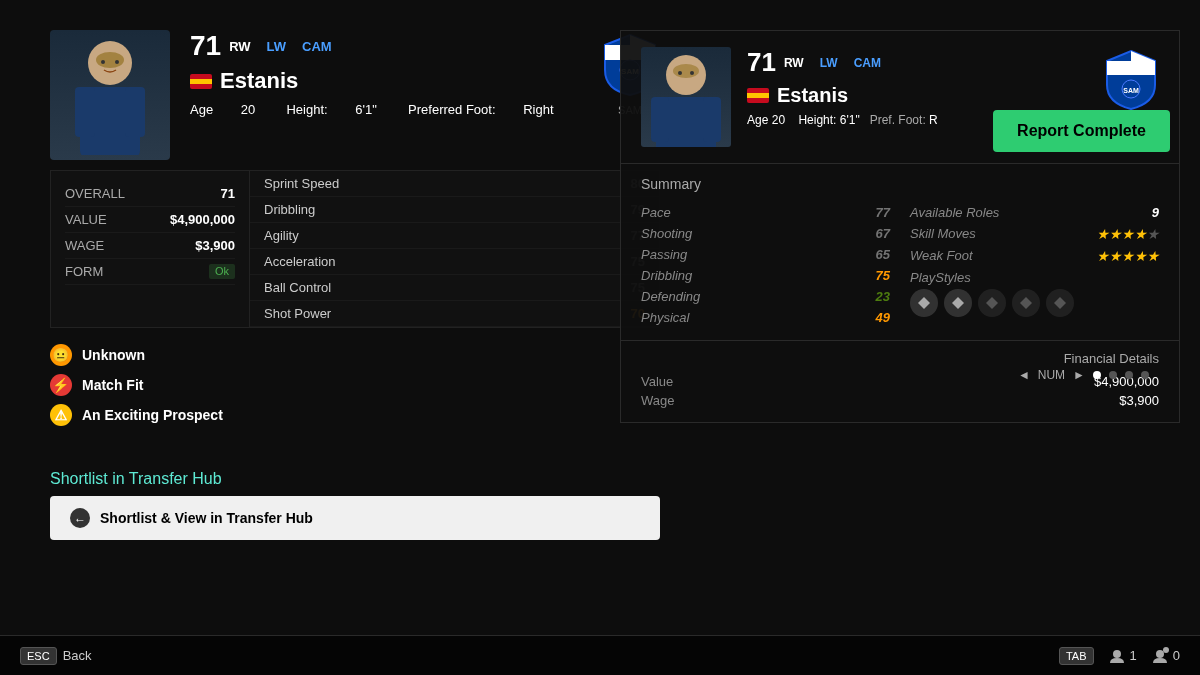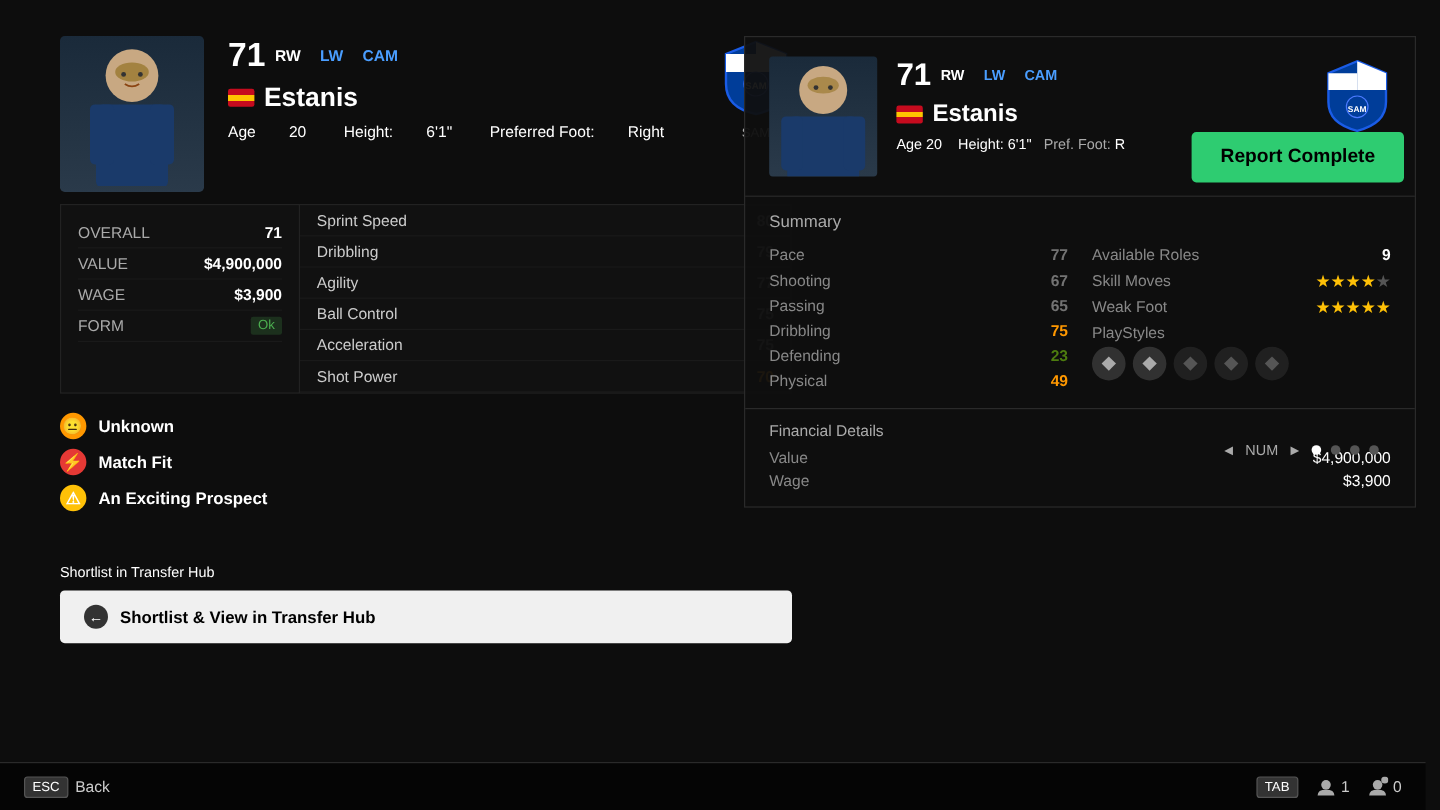--- a/index.html
+++ b/index.html
@@ -173,22 +173,22 @@
     .badge-unknown { background: #ff9800; }
     .badge-matchfit { background: #e53935; }
     .badge-prospect { background: #ffc107; }
 
     
     .shortlist-section {
       margin-top: 20px;
     }
 
     .shortlist-label {
-      font-size: 12px;
-      color: #ffffff;
+      font-size: 16px;
+      color: #5eead4;
       margin-bottom: 8px;
     }
 
     .shortlist-button {
       background: #f0f0f0;
       color: #000;
       border: none;
       border-radius: 4px;
       padding: 12px 20px;
       font-size: 14px;
@@ -328,20 +328,21 @@
       display: grid;
       grid-template-columns: 1fr 1fr;
       gap: 6px 20px;
     }
 
     .summary-item {
       display: flex;
       justify-content: space-between;
       font-size: 13px;
       padding: 3px 0;
+      font-style: italic;
     }
 
     .summary-item-label {
       color: #888;
     }
 
     .summary-item-value {
       font-weight: bold;
     }
 
@@ -378,20 +379,21 @@
     }
 
     .playstyle-icon.dark {
       background: rgba(255,255,255,0.08);
     }
 
     
     .financial-section {
       padding: 10px 20px;
       border-top: 1px solid #2a2a2a;
+      text-align: right;
     }
 
     .financial-title {
       font-size: 13px;
       color: #aaa;
       margin-bottom: 8px;
     }
 
     .financial-row {
       display: flex;
@@ -433,21 +435,21 @@
 
     .nav-dot.active {
       background: #fff;
     }
 
     
     .bottom-bar {
       position: absolute;
       bottom: 0;
       left: 0;
-      right: 12px;
+      right: 0;
       height: 40px;
       background: rgba(5,5,5,0.95);
       border-top: 1px solid #2a2a2a;
       display: flex;
       align-items: center;
       justify-content: space-between;
       padding: 0 20px;
     }
 
     .back-btn {
@@ -613,25 +615,25 @@
       </div>
       <div class="attr-item">
         <span class="attr-label">Dribbling</span>
         <span class="attr-value val-green">79</span>
       </div>
       <div class="attr-item">
         <span class="attr-label">Agility</span>
         <span class="attr-value val-green">77</span>
       </div>
       <div class="attr-item">
+        <span class="attr-label">Acceleration</span>
+        <span class="attr-value val-green">75</span>
+      </div>
+      <div class="attr-item">
         <span class="attr-label">Ball Control</span>
-        <span class="attr-value val-green">75</span>
-      </div>
-      <div class="attr-item">
-        <span class="attr-label">Acceleration</span>
         <span class="attr-value val-green">75</span>
       </div>
       <div class="attr-item">
         <span class="attr-label">Shot Power</span>
         <span class="attr-value val-yellow">70</span>
       </div>
     </div>
   </div>
 
   <div class="badges-section">

